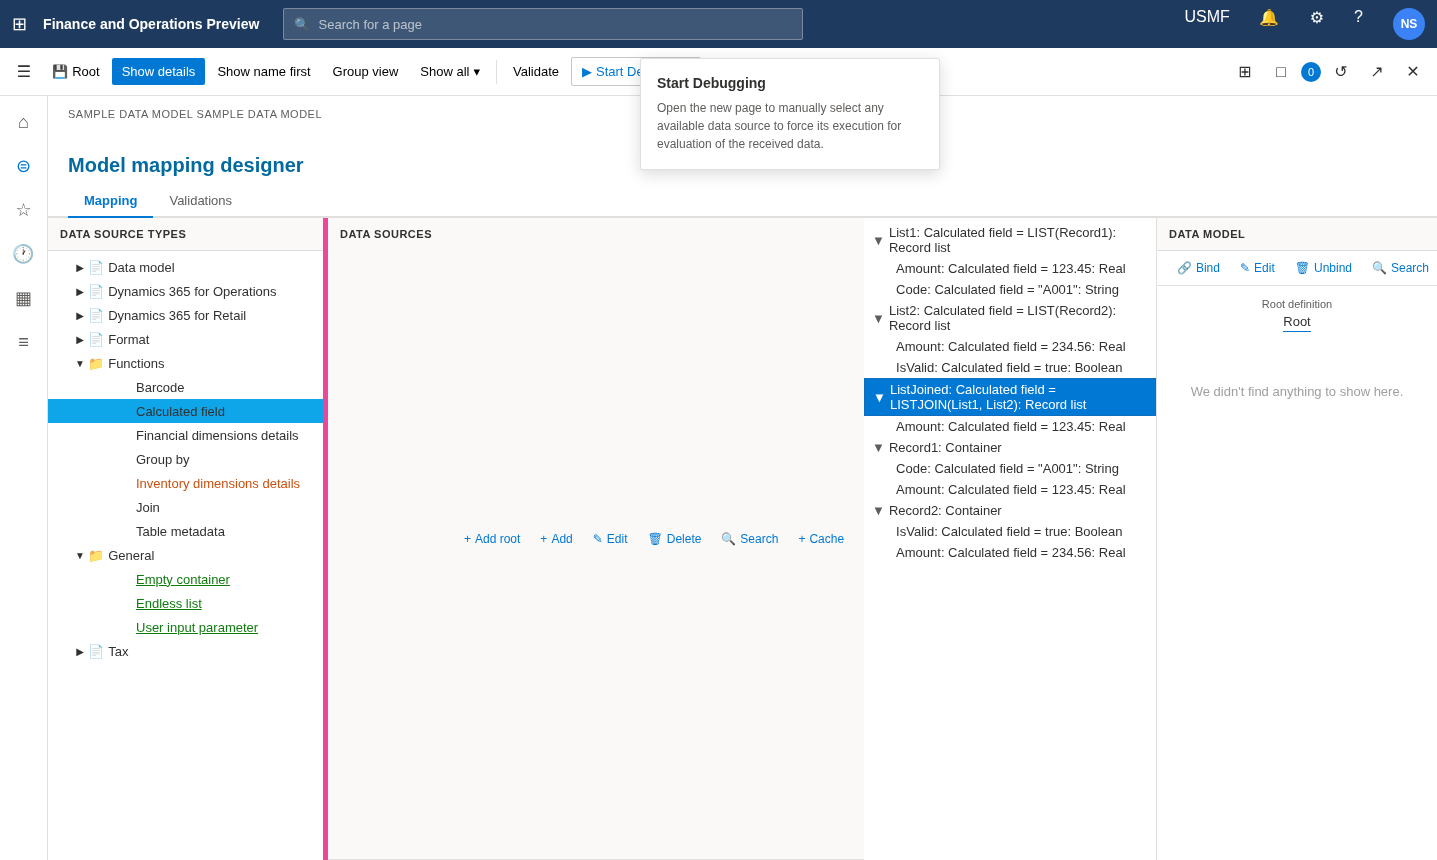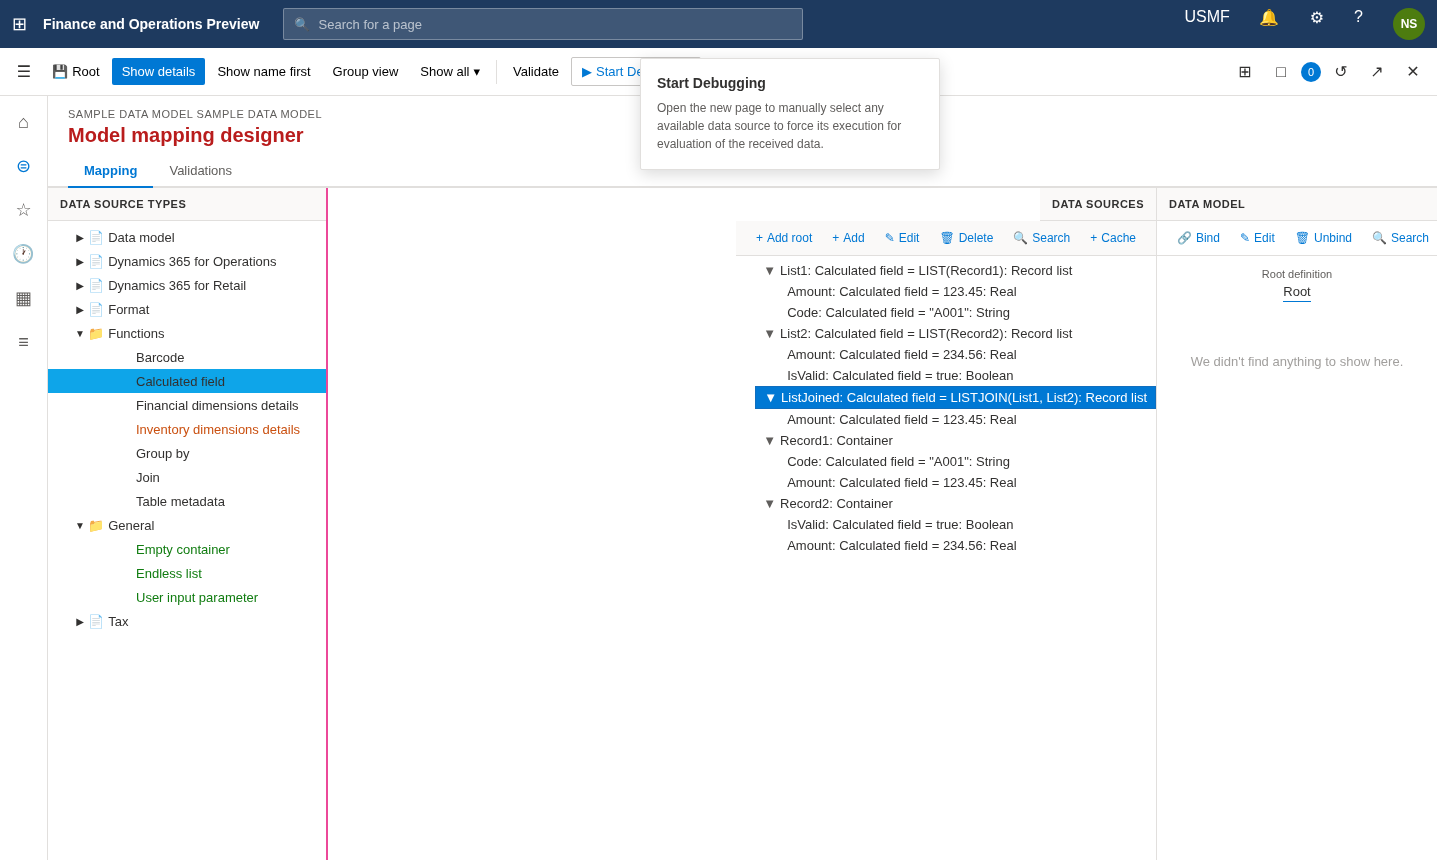--- a/index.html
+++ b/index.html
@@ -27,21 +27,21 @@
       align-items: center;
       padding: 0 10px;
       height: 32px;
       color: rgba(255,255,255,0.8);
       font-size: 13px;
     }
     .top-nav .search-bar span { margin-right: 8px; opacity: 0.8; }
     .top-nav .right-icons { margin-left: auto; display: flex; align-items: flex-start; gap: 30px; color: white; font-size: 16px; }
     .top-nav .user-badge {
       width: 32px; height: 32px; border-radius: 50%;
-      background: #4d7c0f; display: flex; align-items: center; justify-content: center;
+      background: #3b82f6; display: flex; align-items: center; justify-content: center;
       font-size: 12px; font-weight: 600;
     }
 
     
     .ribbon {
       background: #fff;
       border-bottom: 1px solid #e1dfdd;
       height: 48px;
       display: flex;
       align-items: center;
@@ -100,21 +100,22 @@
       padding: 12px 20px 0;
       font-size: 11px;
       color: #605e5c;
       text-transform: uppercase;
       letter-spacing: 0.5px;
     }
     .page-title {
       padding: 4px 20px 8px;
       font-size: 20px;
       font-weight: 600;
-      color: #b91c1c;
+      color: #0369a1;
+      margin-top: 30px;
     }
 
     
     .tabs {
       display: flex;
       border-bottom: 2px solid #e1dfdd;
       padding: 0 20px;
       gap: 0;
     }
     .tab {
@@ -130,21 +131,21 @@
     
     .panels {
       display: flex;
       flex: 1;
       overflow: hidden;
     }
 
     
     .panel-left {
       width: 280px;
-      border-right: 2px solid #ec4899;
+      border-right: 5px solid #ec4899;
       display: flex;
       flex-direction: column;
       overflow: hidden;
       justify-content: center;
     }
     .panel-header {
       padding: 10px 12px;
       font-size: 11px;
       font-weight: 700;
       color: #323130;
@@ -162,30 +163,29 @@
       cursor: pointer;
       font-size: 13px;
       white-space: nowrap;
     }
     .tree-item.selected { background: #0ea5e9; }
     .tree-toggle { width: 16px; height: 16px; display: flex; align-items: center; justify-content: center; font-size: 10px; flex-shrink: 0; }
     .tree-icon { margin-right: 4px; flex-shrink: 0; }
     .tree-indent-1 { padding-left: 24px; }
     .tree-indent-2 { padding-left: 40px; gap: 32px; }
     .tree-label-orange { color: #ca5010; }
-    .tree-label-green { color: #107c10; }
+    .tree-label-green { color: #107c10; text-decoration: underline; }
 
     
     .panel-middle {
       flex: 1;
       display: flex;
-      flex-direction: column;
+      flex-direction: row;
       overflow: hidden;
       border-right: 1px solid #e1dfdd;
-      align-items: flex-end;
     }
     .data-sources-toolbar {
       display: flex;
       align-items: center;
       gap: 4px;
       padding: 6px 12px;
       border-bottom: 1px solid #e1dfdd;
       background: #faf9f8;
     }
     .ds-btn {
@@ -389,26 +389,26 @@
             <span>Calculated field</span>
           </div>
 
           <div class="tree-item tree-indent-2">
             <span class="tree-toggle"></span>
             <span>Financial dimensions details</span>
           </div>
 
           <div class="tree-item tree-indent-2">
             <span class="tree-toggle"></span>
+            <span>Group by</span>
+          </div>
+
+          <div class="tree-item tree-indent-2">
+            <span class="tree-toggle"></span>
             <span class="tree-label-orange">Inventory dimensions details</span>
-          </div>
-
-          <div class="tree-item tree-indent-2">
-            <span class="tree-toggle"></span>
-            <span>Group by</span>
           </div>
 
           <div class="tree-item tree-indent-2">
             <span class="tree-toggle"></span>
             <span>Join</span>
           </div>
 
           <div class="tree-item tree-indent-2">
             <span class="tree-toggle"></span>
             <span>Table metadata</span>

